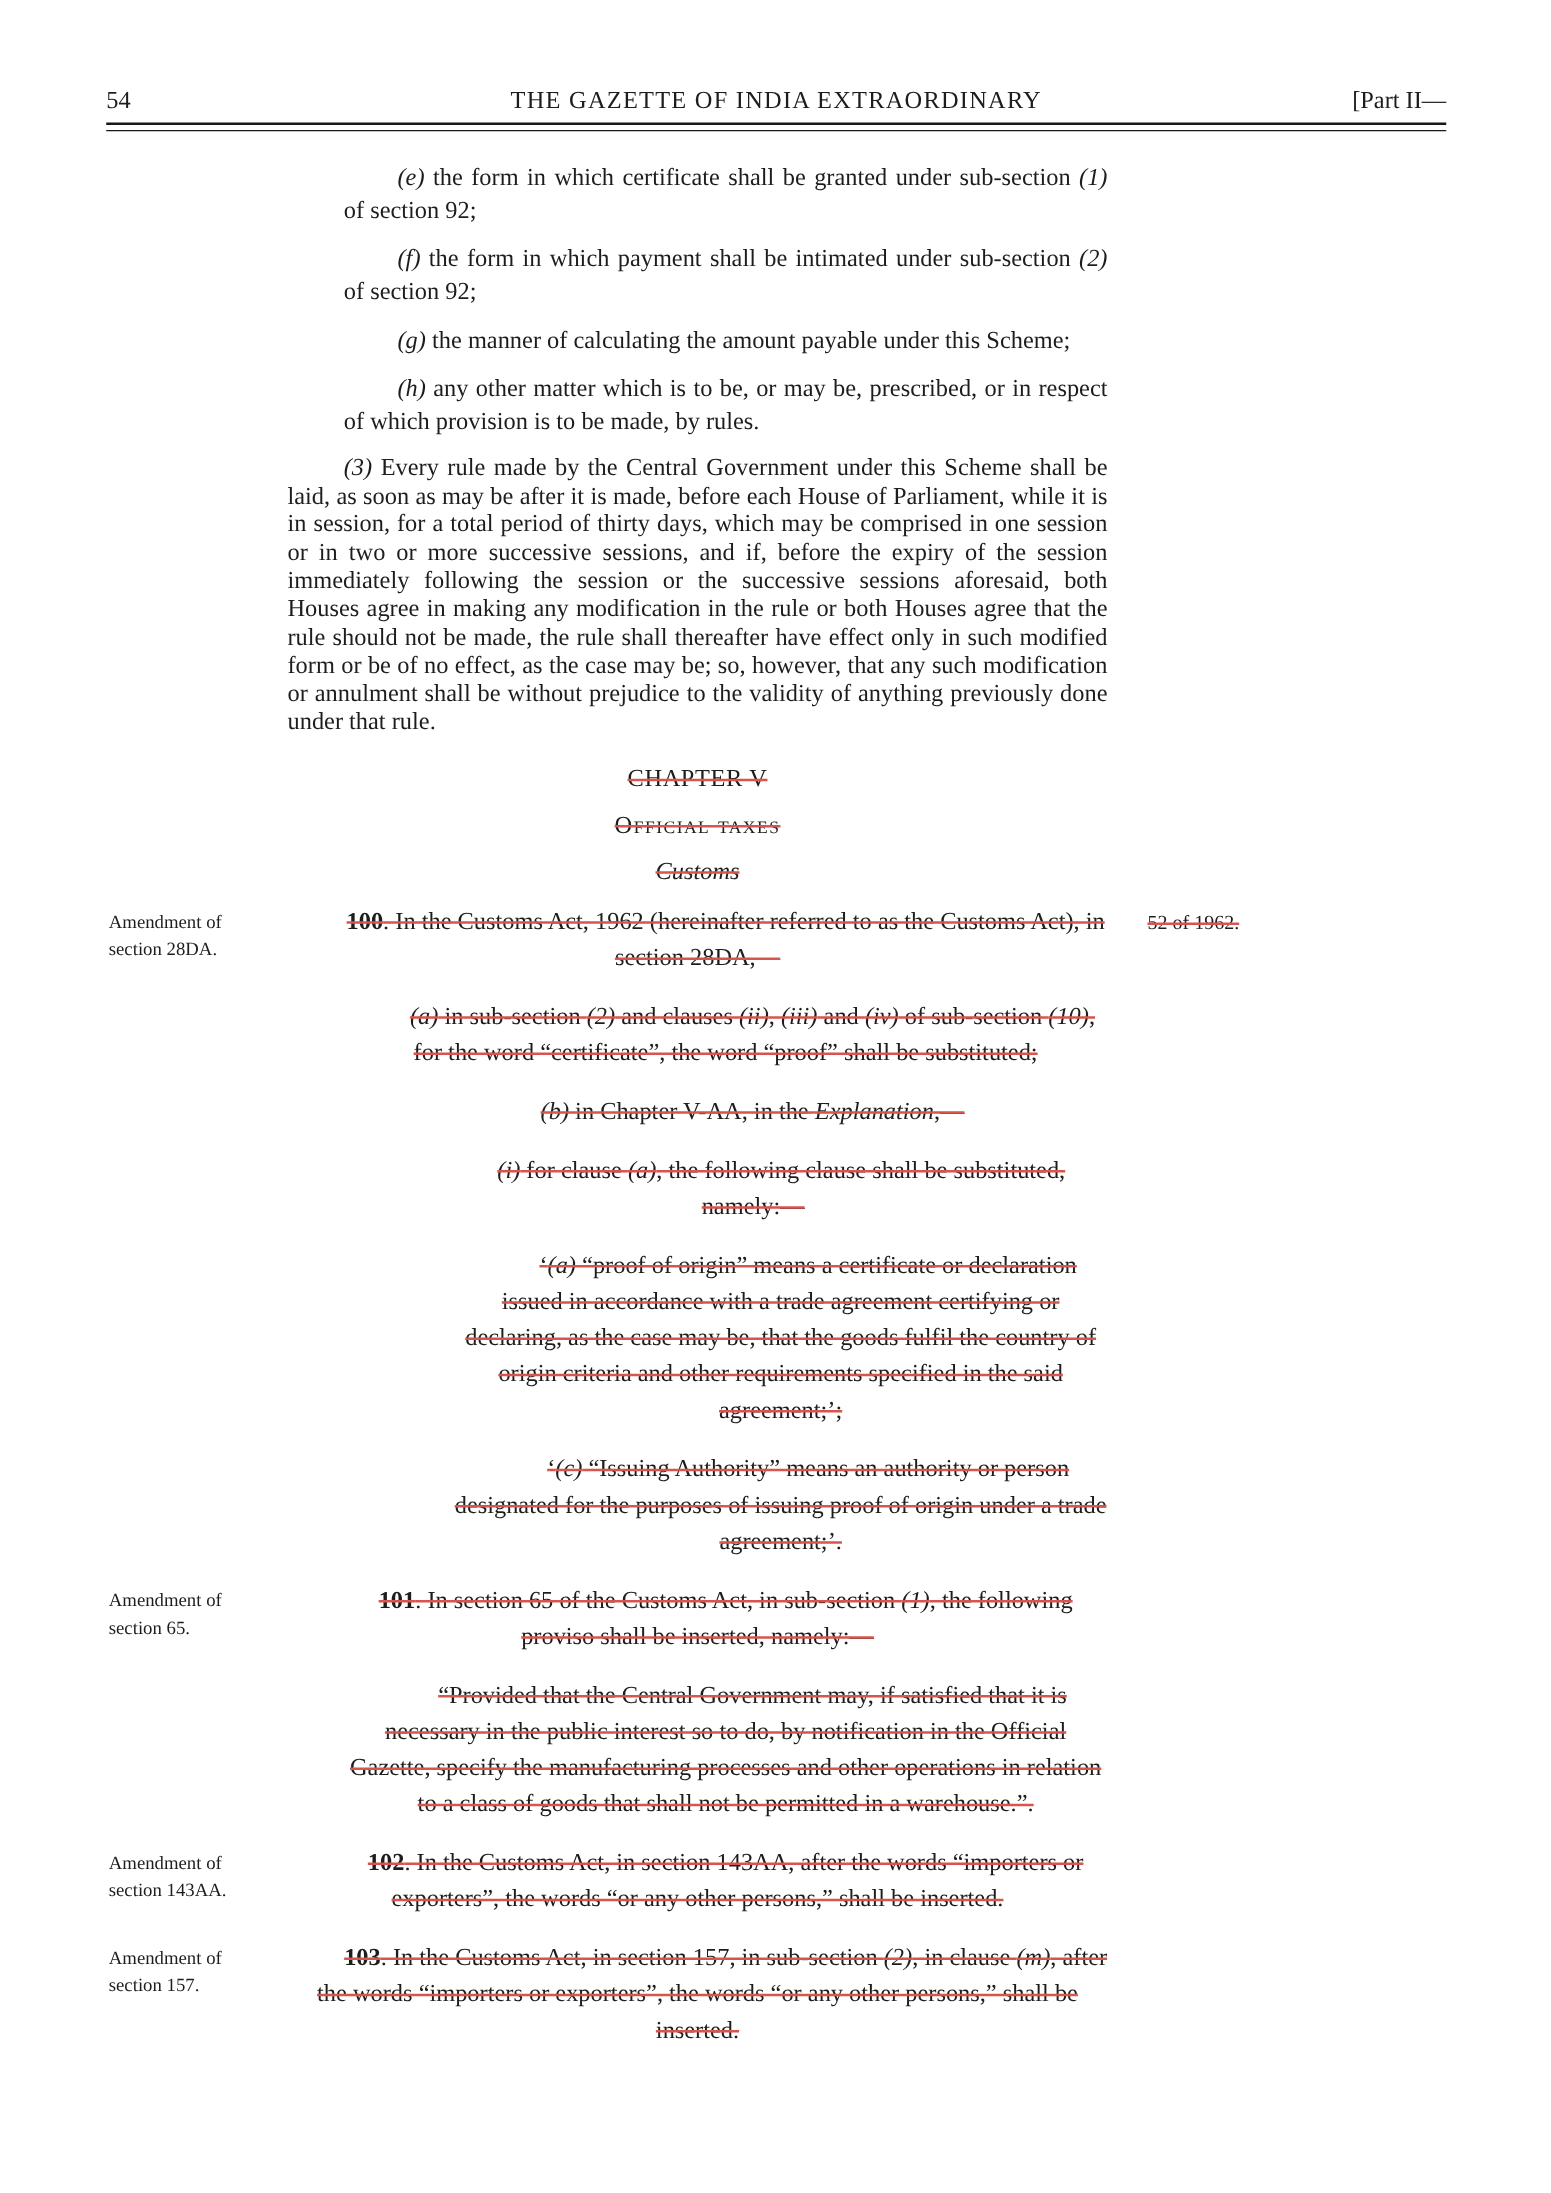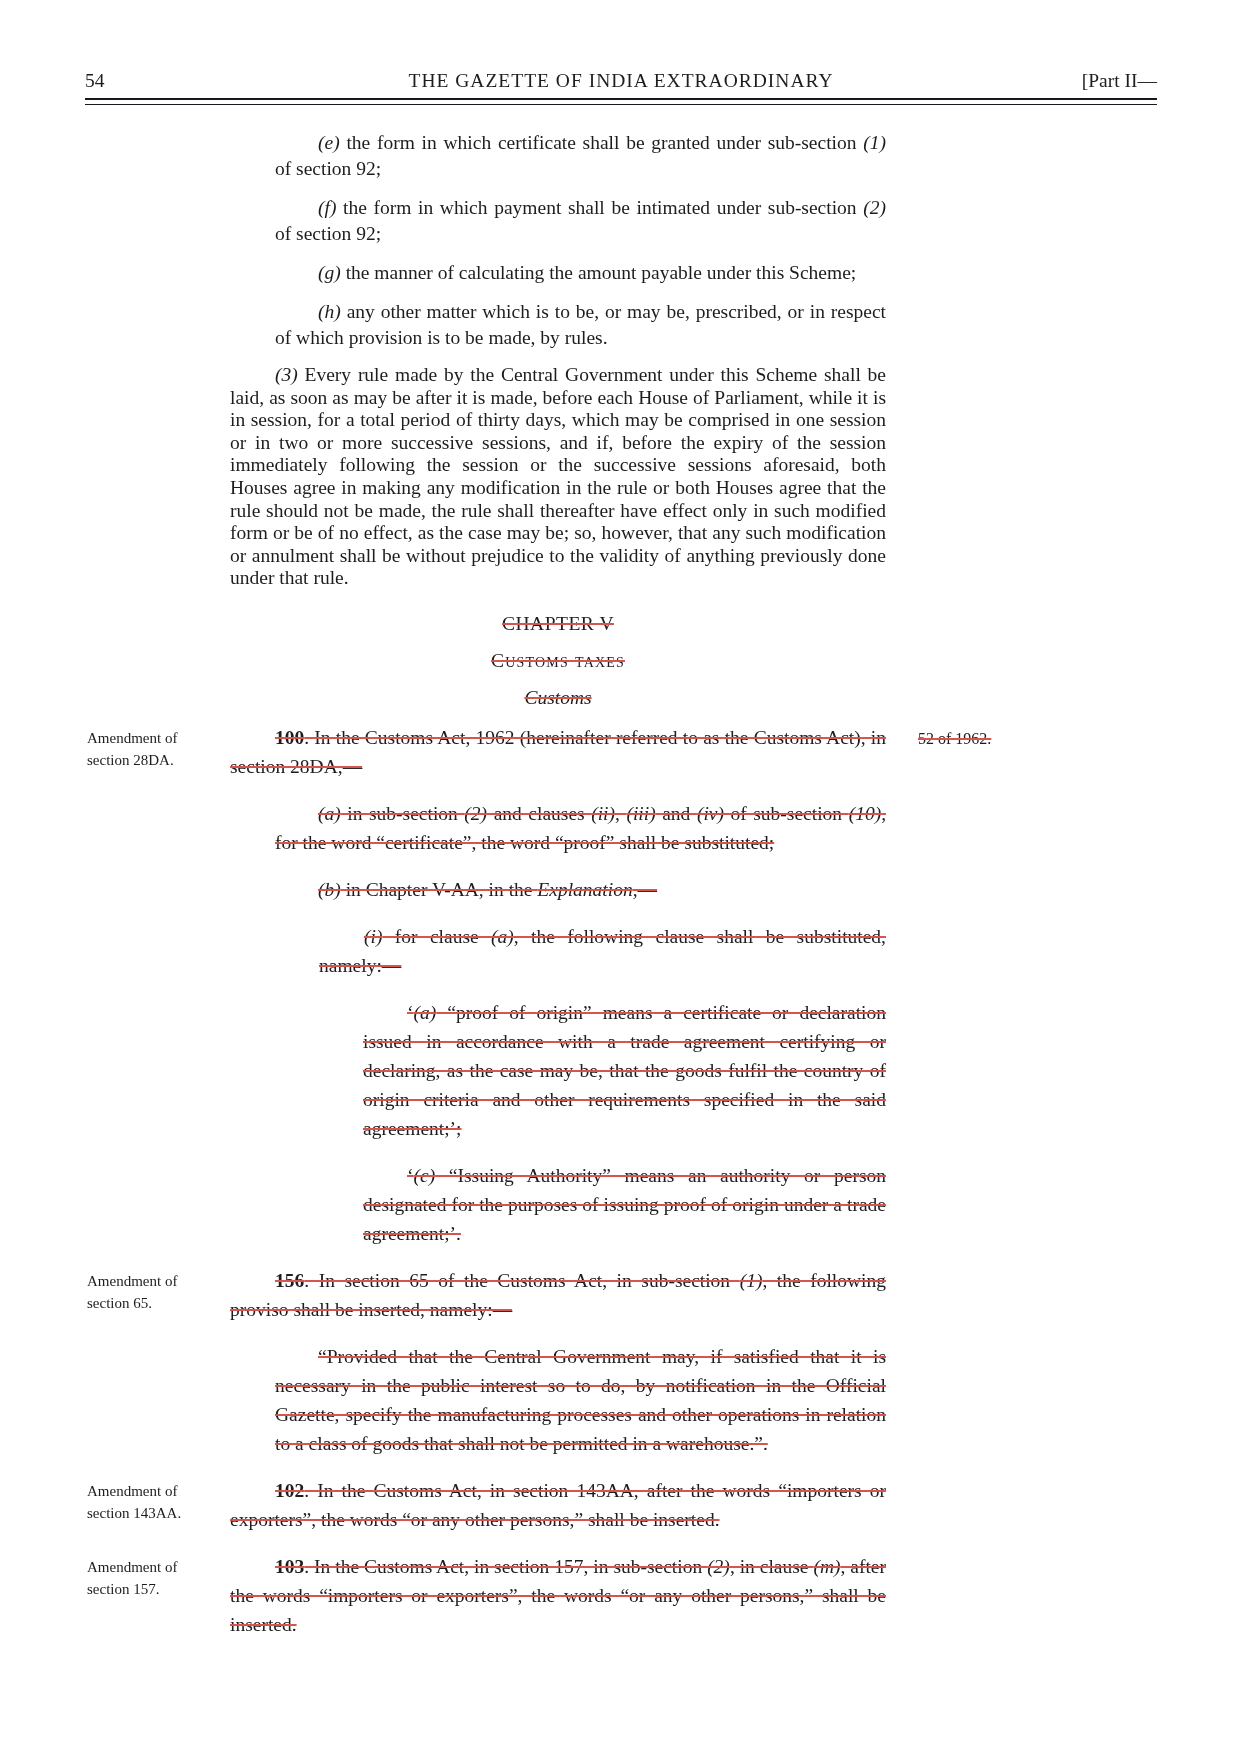--- a/index.html
+++ b/index.html
@@ -42,21 +42,21 @@
   .hc{text-align:center;line-height:24px;margin-bottom:13px;}
   .chapter{letter-spacing:.5px;}
   .sc{font-variant:small-caps;letter-spacing:1.2px;}
   .it{font-style:italic;}
   
   .st{
     text-decoration:line-through;
     text-decoration-color:var(--strike-red,#d6554e);
     text-decoration-thickness:2.2px;
   }
-  .sp{line-height:29px;margin-bottom:18px;}
+  .sp{line-height:29px;margin-bottom:18px;text-align:center;}
   
   .row{position:relative;}
   .note{
     position:absolute;width:118px;
     font-size:15px;line-height:22px;text-align:left;
     text-indent:0;
   }
   .note-l{left:-143px;top:4px;}
   .note-r{left:688px;top:5px;width:90px;font-size:16px;}
 </style>
@@ -75,38 +75,38 @@
   <div class="main">
 
     <p class="blk l2 jp"><span class="em">(e)</span><span> the form in which certificate shall be granted under sub-section </span><span class="em">(1)</span><span> of section 92;</span></p>
     <p class="blk l2 jp"><span class="em">(f)</span><span> the form in which payment shall be intimated under sub-section </span><span class="em">(2)</span><span> of section 92;</span></p>
     <p class="blk l2 jp"><span class="em">(g)</span><span> the manner of calculating the amount payable under this Scheme;</span></p>
     <p class="blk l2 jp"><span class="em">(h)</span><span> any other matter which is to be, or may be, prescribed, or in respect of which provision is to be made, by rules.</span></p>
 
     <p class="blk l1 jp p3"><span class="em">(3)</span><span> Every rule made by the Central Government under this Scheme shall be laid, as soon as may be after it is made, before each House of Parliament, while it is in session, for a total period of thirty days, which may be comprised in one session or in two or more successive sessions, and if, before the expiry of the session immediately following the session or the successive sessions aforesaid, both Houses agree in making any modification in the rule or both Houses agree that the rule should not be made, the rule shall thereafter have effect only in such modified form or be of no effect, as the case may be; so, however, that any such modification or annulment shall be without prejudice to the validity of anything previously done under that rule.</span></p>
 
     <p class="hc chapter st" style="margin-top:22px;">CHAPTER V</p>
-    <p class="hc sc st">Customs taxes</p>
+    <p class="hc sc st">Official taxes</p>
     <p class="hc it st">Customs</p>
 
     <div class="row">
       <span class="note note-l">Amendment of section 28DA.</span>
       <span class="note note-r st">52 of 1962.</span>
       <p class="sp l1 jp st"><span class="b">100</span><span>. In the Customs Act, 1962 (hereinafter referred to as the Customs Act), in section 28DA,—</span></p>
     </div>
 
     <p class="sp l2 jp st"><span class="em">(a)</span><span> in sub-section </span><span class="em">(2)</span><span> and clauses </span><span class="em">(ii)</span><span>, </span><span class="em">(iii)</span><span> and </span><span class="em">(iv)</span><span> of sub-section </span><span class="em">(10)</span><span>, for the word “certificate”, the word “proof” shall be substituted;</span></p>
     <p class="sp l2 st"><span class="em">(b)</span><span> in Chapter V-AA, in the </span><span class="em">Explanation</span><span>,—</span></p>
     <p class="sp l3 jp st"><span class="em">(i)</span><span> for clause </span><span class="em">(a)</span><span>, the following clause shall be substituted, namely:—</span></p>
     <p class="sp l4 jp st"><span>‘</span><span class="em">(a)</span><span> “proof of origin” means a certificate or declaration issued in accordance with a trade agreement certifying or declaring, as the case may be, that the goods fulfil the country of origin criteria and other requirements specified in the said agreement;’;</span></p>
     <p class="sp l4 jp st"><span>‘</span><span class="em">(c)</span><span> “Issuing Authority” means an authority or person designated for the purposes of issuing proof of origin under a trade agreement;’.</span></p>
 
     <div class="row">
       <span class="note note-l">Amendment of section 65.</span>
-      <p class="sp l1 jp st"><span class="b">156</span><span>. In section 65 of the Customs Act, in sub-section </span><span class="em">(1)</span><span>, the following proviso shall be inserted, namely:—</span></p>
+      <p class="sp l1 jp st"><span class="b">101</span><span>. In section 65 of the Customs Act, in sub-section </span><span class="em">(1)</span><span>, the following proviso shall be inserted, namely:—</span></p>
     </div>
 
     <p class="sp l2 jp st"><span>“Provided that the Central Government may, if satisfied that it is necessary in the public interest so to do, by notification in the Official Gazette, specify the manufacturing processes and other operations in relation to a class of goods that shall not be permitted in a warehouse.”.</span></p>
 
     <div class="row">
       <span class="note note-l">Amendment of section 143AA.</span>
       <p class="sp l1 jp st"><span class="b">102</span><span>. In the Customs Act, in section 143AA, after the words “importers or exporters”, the words “or any other persons,” shall be inserted.</span></p>
     </div>
 
     <div class="row">

